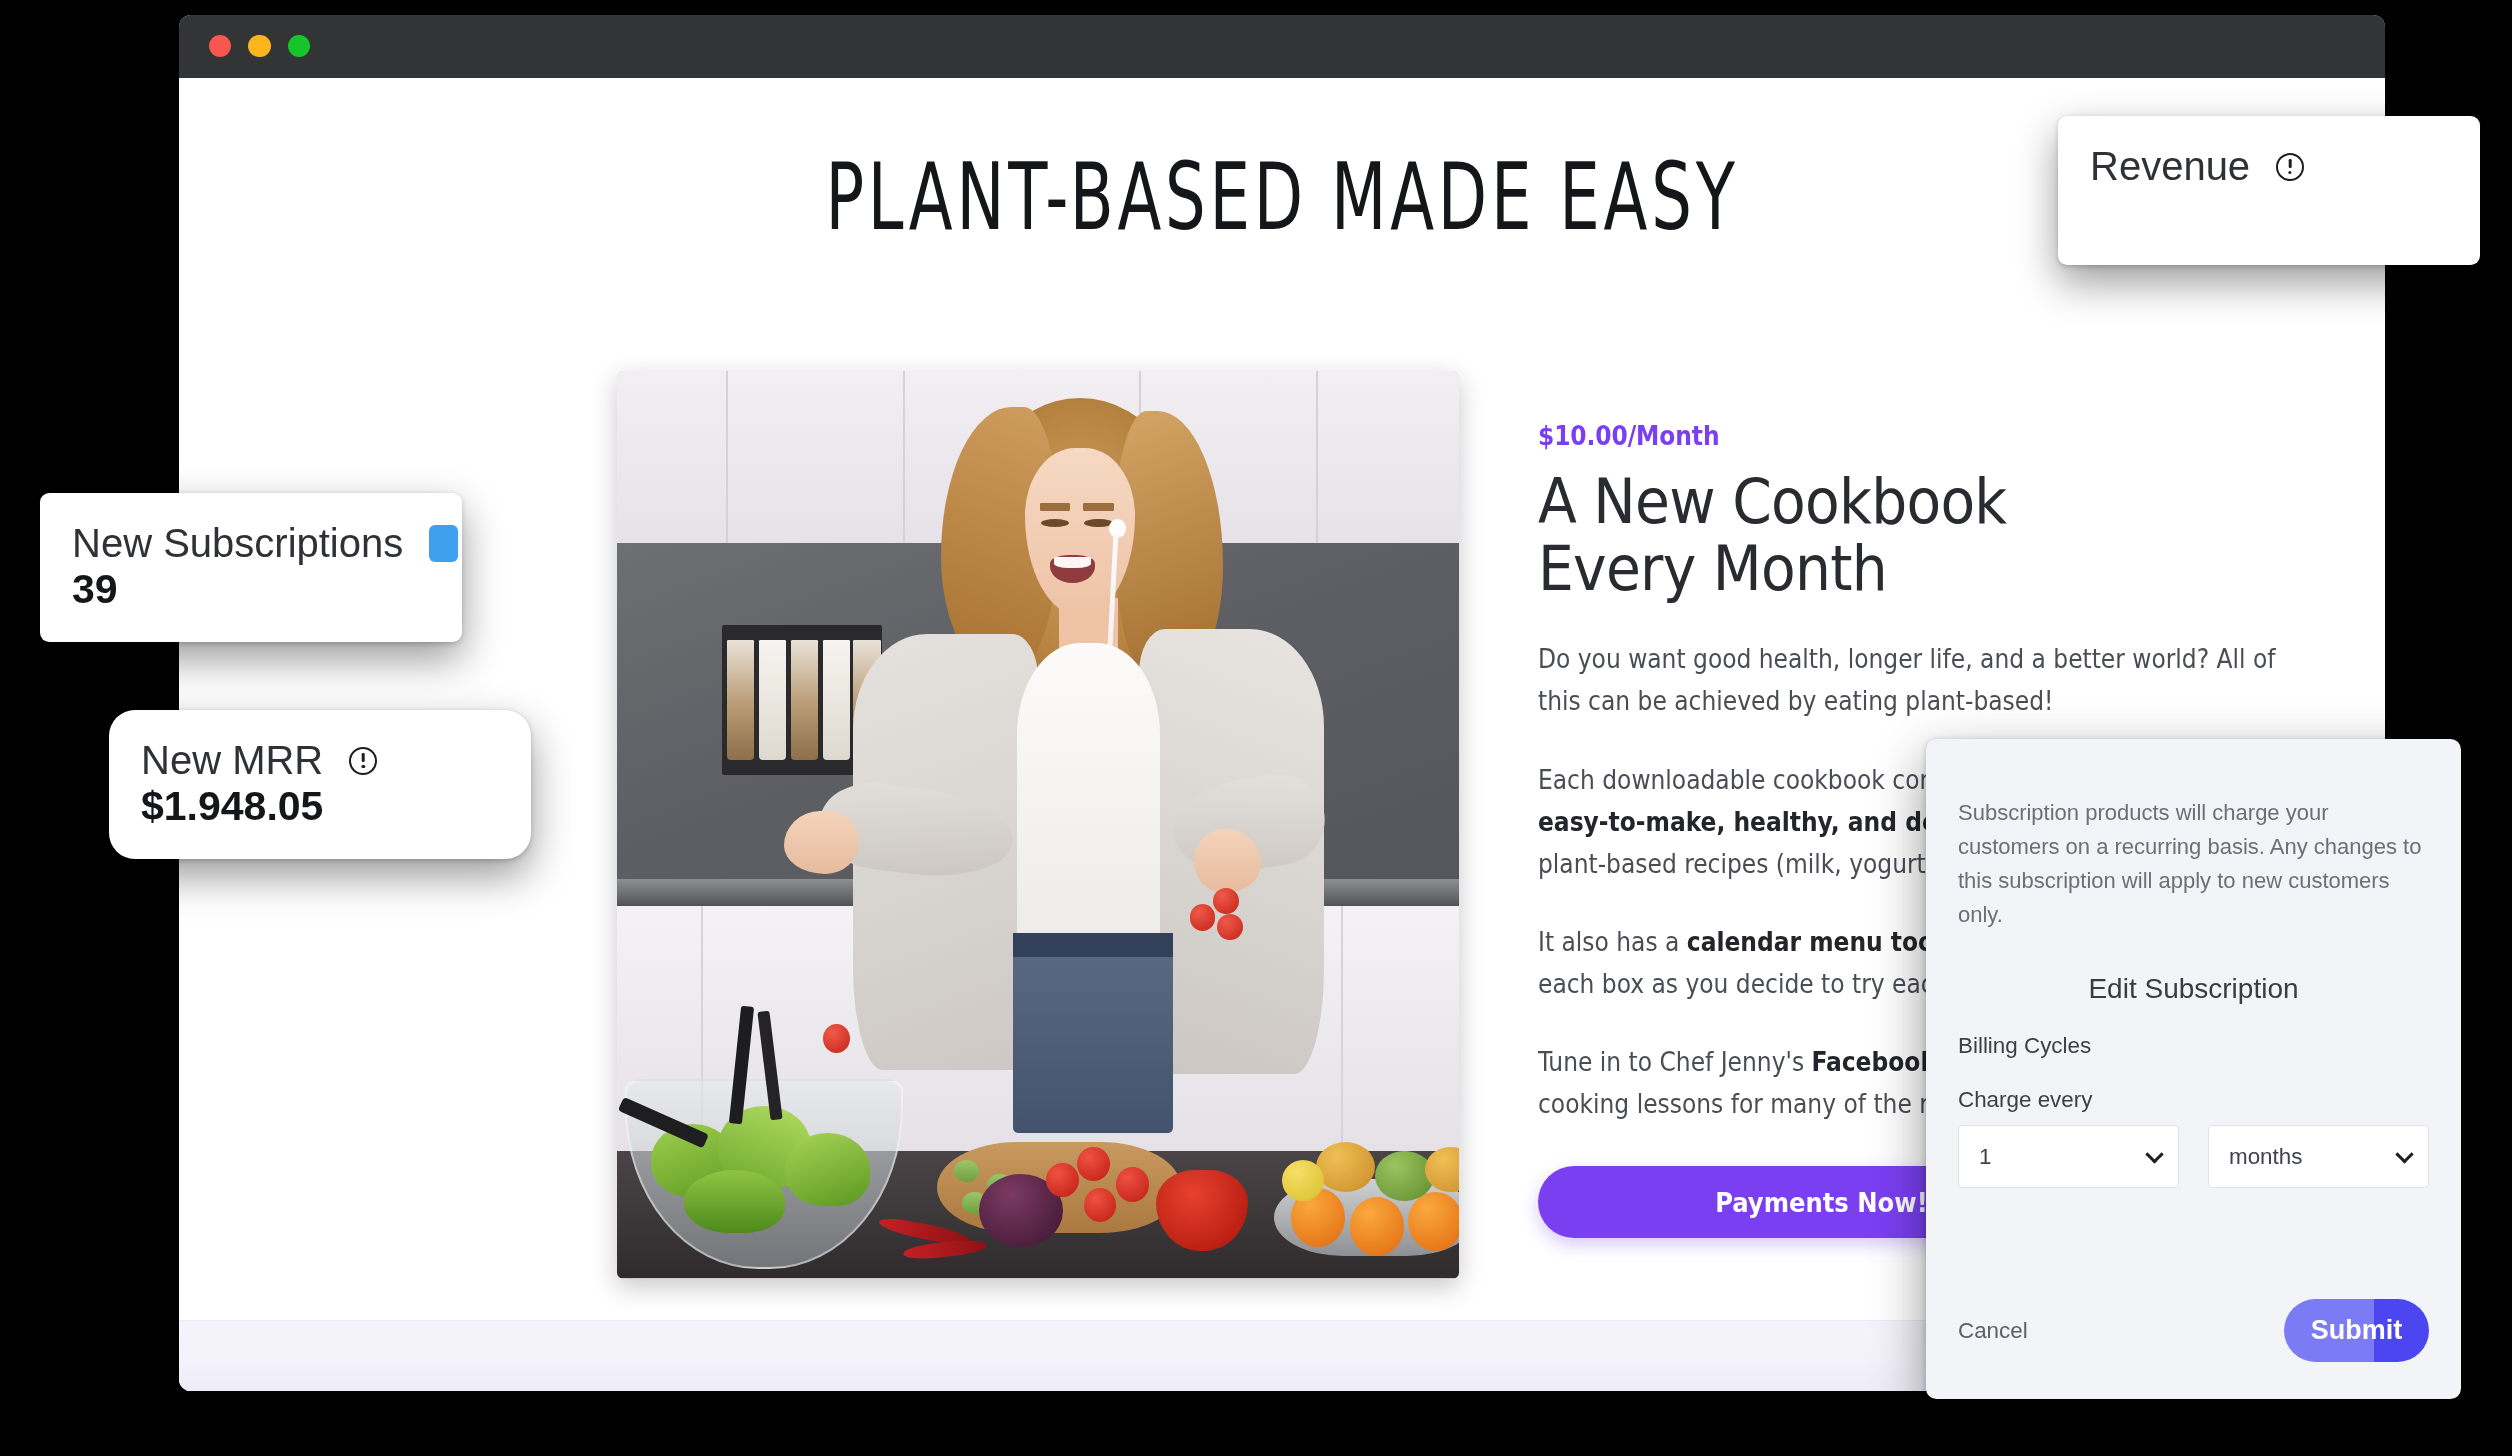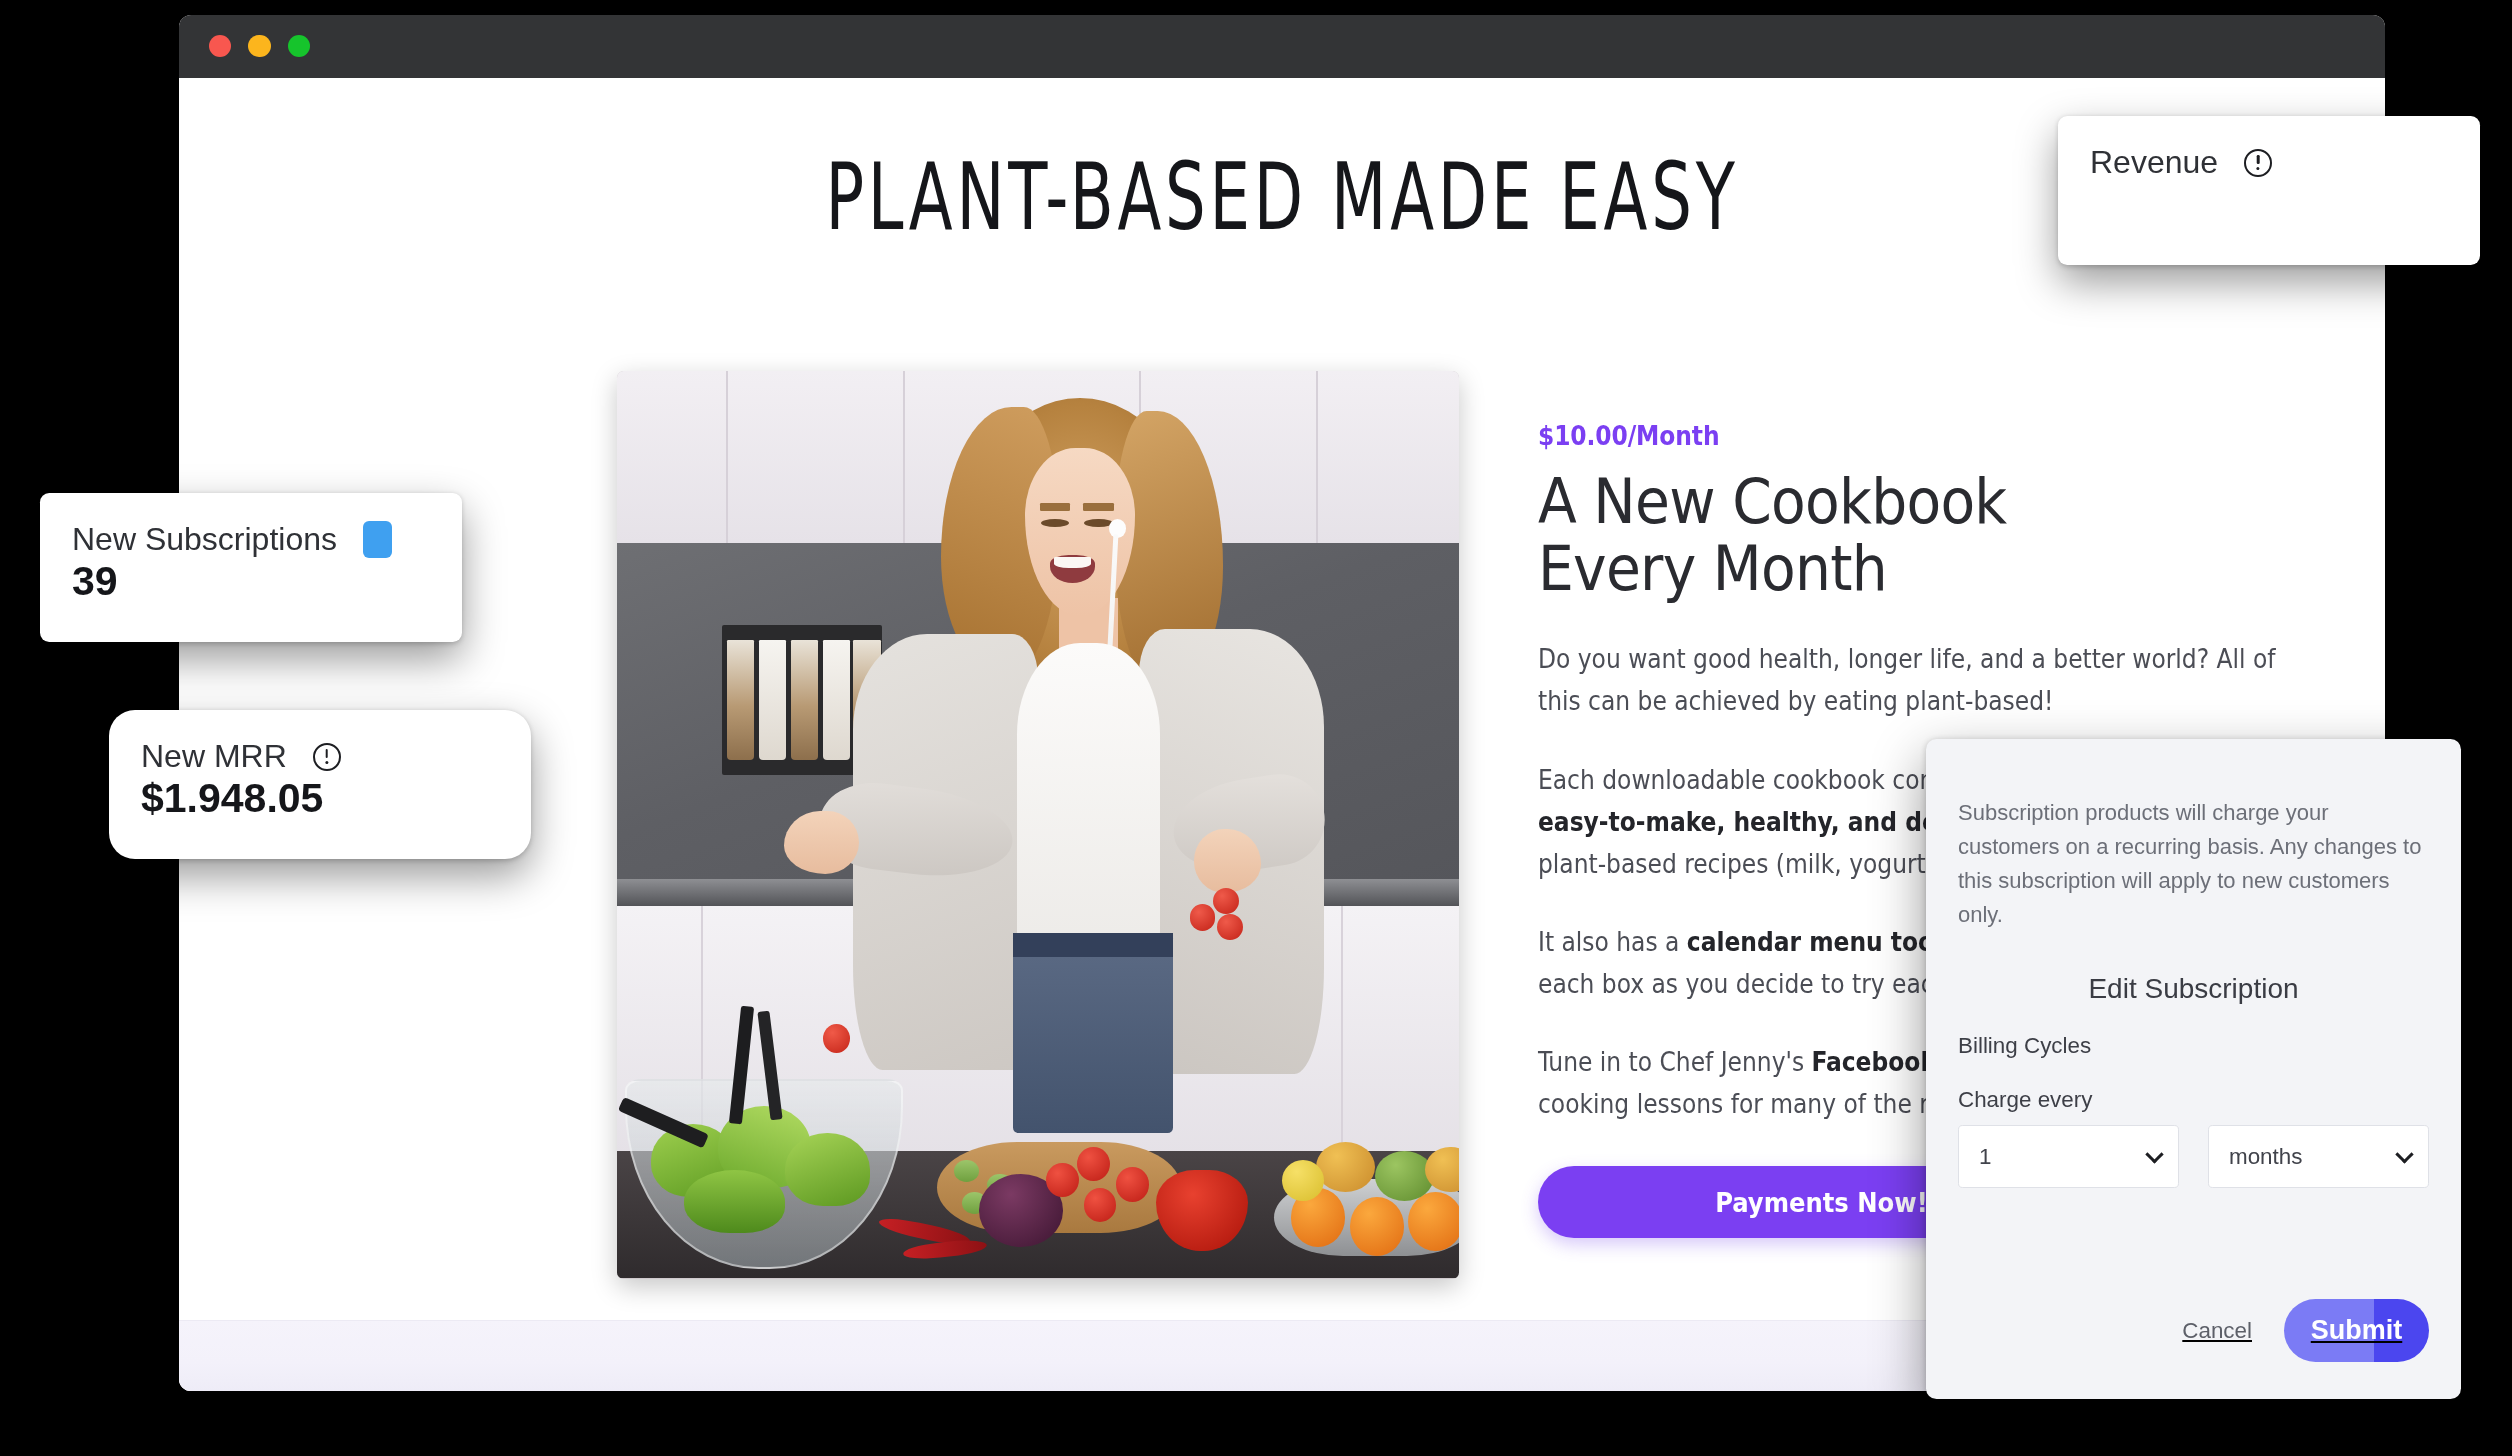--- a/index.html
+++ b/index.html
@@ -224,21 +224,21 @@
 
   
   .stat-card {
     position: absolute;
     background: #fff;
     border-radius: 9.2px;
     box-shadow: 0 17px 42px rgba(0,0,0,0.40), 0 1.3px 5.3px rgba(0,0,0,0.18);
   }
   .stat-label {
     display: flex; align-items: center; gap: 26px;
-    font-size: 32px; color: #2f3136; font-weight: 400;
+    font-size: 40px; color: #2f3136; font-weight: 400;
     white-space: nowrap;
   }
   .stat-value { font-size: 41px; font-weight: 700; color: #15161a; }
   .stat-value.green { color: #5bbd5f; }
   .info-icon {
     width: 28px; height: 28px; border-radius: 50%;
     border: 2.6px solid #1d1e22; position: relative; flex: 0 0 auto;
   }
   .info-icon::before {
     content: ""; position: absolute; left: 50%; top: 4.6px;
@@ -293,21 +293,21 @@
   .caret {
     position: absolute; right: 18.5px; top: 50%;
     width: 13px; height: 13px; pointer-events: none;
     border-right: 3.3px solid #1d1e22; border-bottom: 3.3px solid #1d1e22;
     transform: translateY(-70%) rotate(45deg);
   }
   #charge-row { display: flex; gap: 29px; }
   #charge-row .select-wrap { flex: 1; }
   #modal-footer {
     margin-top: auto; margin-bottom: 37px;
-    display: flex; align-items: center; justify-content: flex-end; gap: 32px; text-decoration: underline;
+    display: flex; align-items: center; justify-content: space-between; gap: 32px;
   }
   #cancel-button {
     background: none; border: none; cursor: pointer;
     font-size: 22.4px; color: #5d6069;
     font-family: "Liberation Sans", sans-serif;
   }
   #submit-button {
     border: none; cursor: pointer;
     width: 145px; height: 63px; border-radius: 32px;
     background: linear-gradient(90deg,#7b7bf5 0%,#7b7bf5 62%,#4b46ef 62%,#4b46ef 100%);

